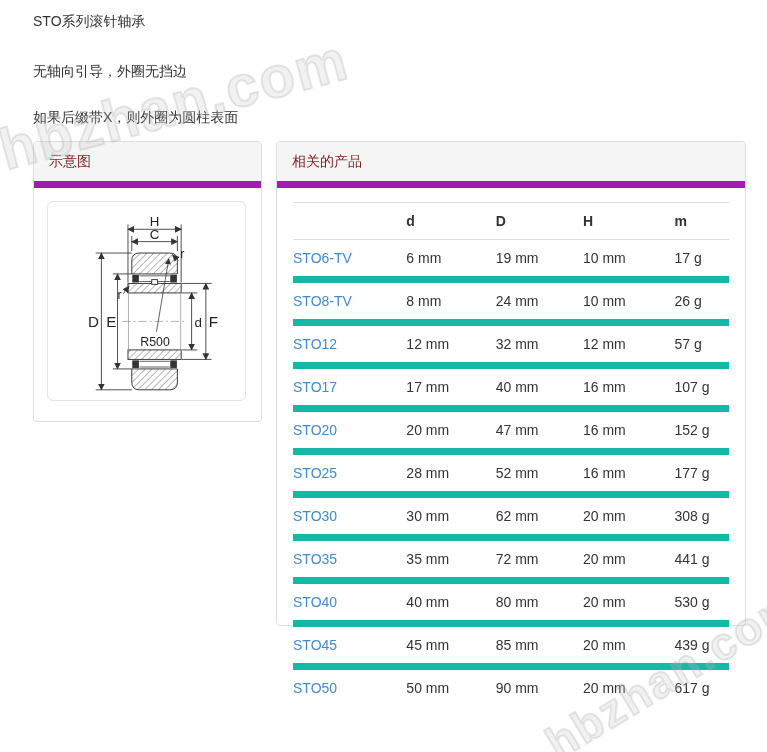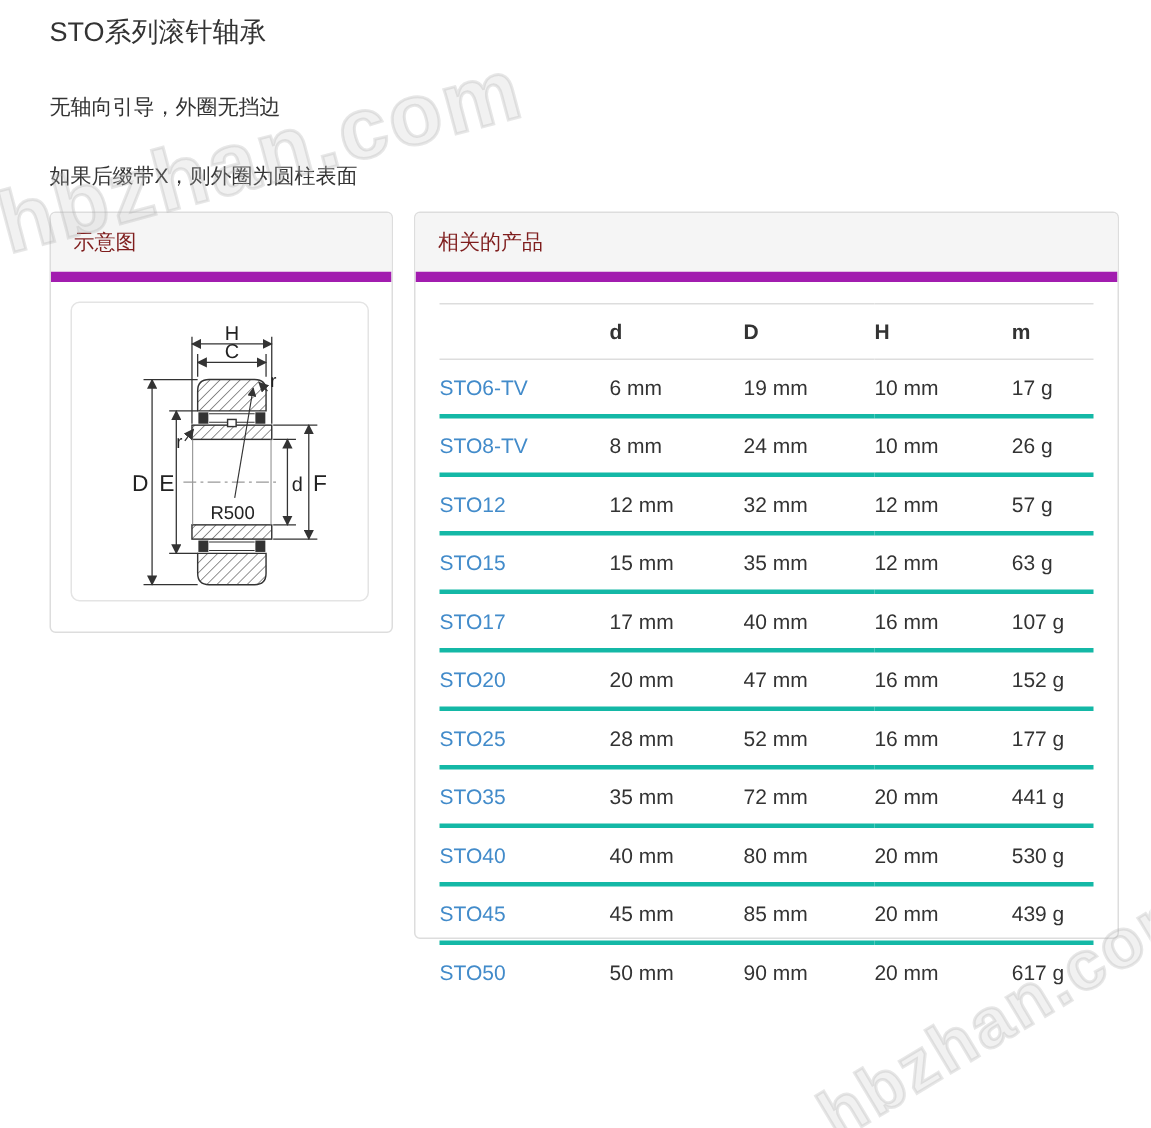--- a/index.html
+++ b/index.html
@@ -6,21 +6,21 @@
   html, body { background: #fff; }
   body {
     width: 767px; height: 752px;
     font-family: "Liberation Sans", "DejaVu Sans", sans-serif;
     color: #333; position: relative; overflow: hidden;
   }
   .page { position: absolute; inset: 0; }
 
   .title {
     position: absolute; left: 33px; top: 9px;
-    font-size: 18px; font-weight: 400; color: #333; line-height: 24px;
+    font-size: 14px; font-weight: 400; color: #333; line-height: 24px;
   }
   .sub { position: absolute; left: 33px; font-size: 14px; color: #333; line-height: 18px; }
   .sub1 { top: 62px; }
   .sub2 { top: 92px; margin-top: 16px; }
 
   .panel {
     position: absolute; background: #fff;
     border: 1px solid #ddd; border-radius: 4px;
   }
   .panel-left  { left: 33px;  top: 141px; width: 229px; height: 281px; }
@@ -43,21 +43,21 @@
   table.products-table {
     width: 100%; border-collapse: collapse;
     font-size: 14px; color: #333;
   }
   table.products-table th, table.products-table td {
     text-align: left; padding: 10px 4px 10px 0;
     line-height: 16px; vertical-align: middle;
   }
   table.products-table thead tr { border-top: 1px solid #ddd; border-bottom: 1px solid #ddd; }
   table.products-table thead th { font-weight: bold; color: #333; }
-  table.products-table tbody tr { border-bottom: 3px solid #14b8a6; }
+  table.products-table tbody tr { border-bottom: 7px solid #14b8a6; }
   table.products-table tbody tr:last-child { border-bottom: none; }
   .col-name { width: 26%; }
   .col-d { width: 20.5%; }
   .col-D { width: 20%; }
   .col-H { width: 21%; }
   .col-m { width: 12.5%; }
   td a.product-link { color: #428bca; text-decoration: none; cursor: pointer; }
 
   .wm {
     position: absolute; z-index: 5; pointer-events: none;
@@ -185,27 +185,20 @@
 
 
             <tr>
               <td class="col-name"><a class="product-link">STO12</a></td>
               <td class="col-d">12 mm</td>
               <td class="col-D">32 mm</td>
               <td class="col-H">12 mm</td>
               <td class="col-m">57 g</td>
             </tr>
 
-            <tr>
-              <td class="col-name"><a class="product-link">STO15</a></td>
-              <td class="col-d">15 mm</td>
-              <td class="col-D">35 mm</td>
-              <td class="col-H">12 mm</td>
-              <td class="col-m">63 g</td>
-            </tr>
 
             <tr>
               <td class="col-name"><a class="product-link">STO17</a></td>
               <td class="col-d">17 mm</td>
               <td class="col-D">40 mm</td>
               <td class="col-H">16 mm</td>
               <td class="col-m">107 g</td>
             </tr>
 
             <tr>
@@ -217,20 +210,27 @@
             </tr>
 
             <tr>
               <td class="col-name"><a class="product-link">STO25</a></td>
               <td class="col-d">28 mm</td>
               <td class="col-D">52 mm</td>
               <td class="col-H">16 mm</td>
               <td class="col-m">177 g</td>
             </tr>
 
+            <tr>
+              <td class="col-name"><a class="product-link">STO30</a></td>
+              <td class="col-d">30 mm</td>
+              <td class="col-D">62 mm</td>
+              <td class="col-H">20 mm</td>
+              <td class="col-m">308 g</td>
+            </tr>
 
             <tr>
               <td class="col-name"><a class="product-link">STO35</a></td>
               <td class="col-d">35 mm</td>
               <td class="col-D">72 mm</td>
               <td class="col-H">20 mm</td>
               <td class="col-m">441 g</td>
             </tr>
 
             <tr>

